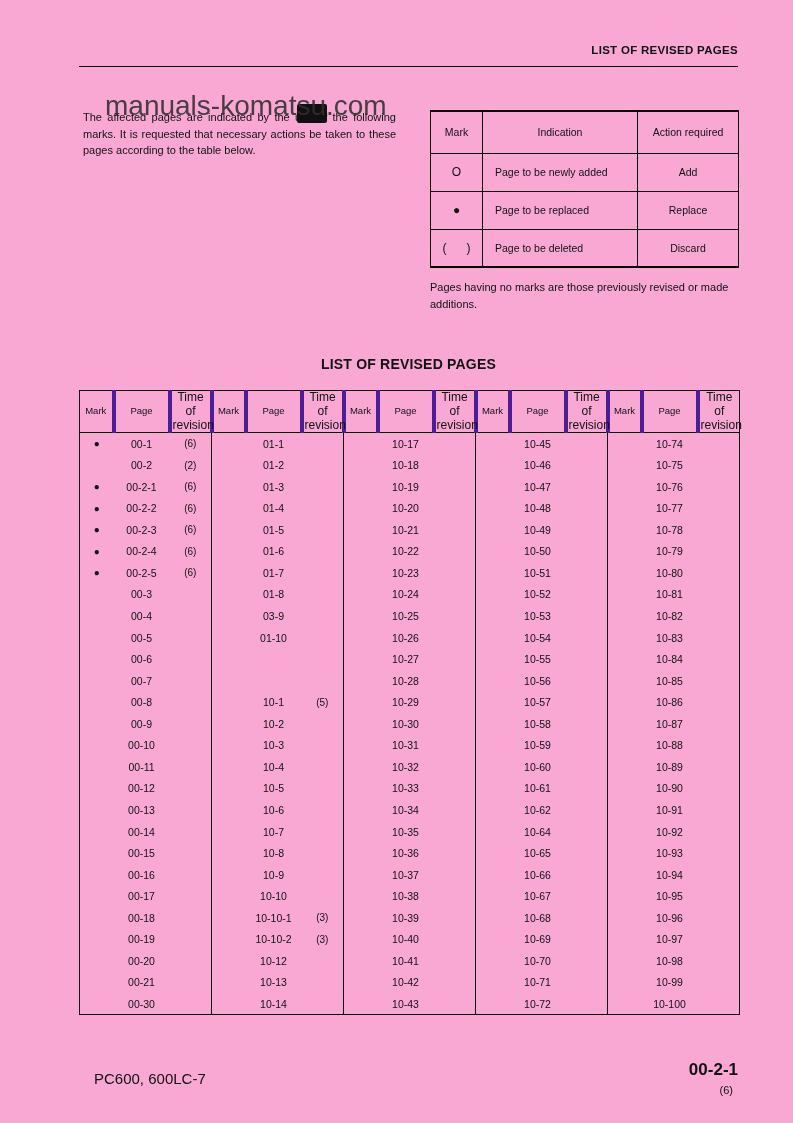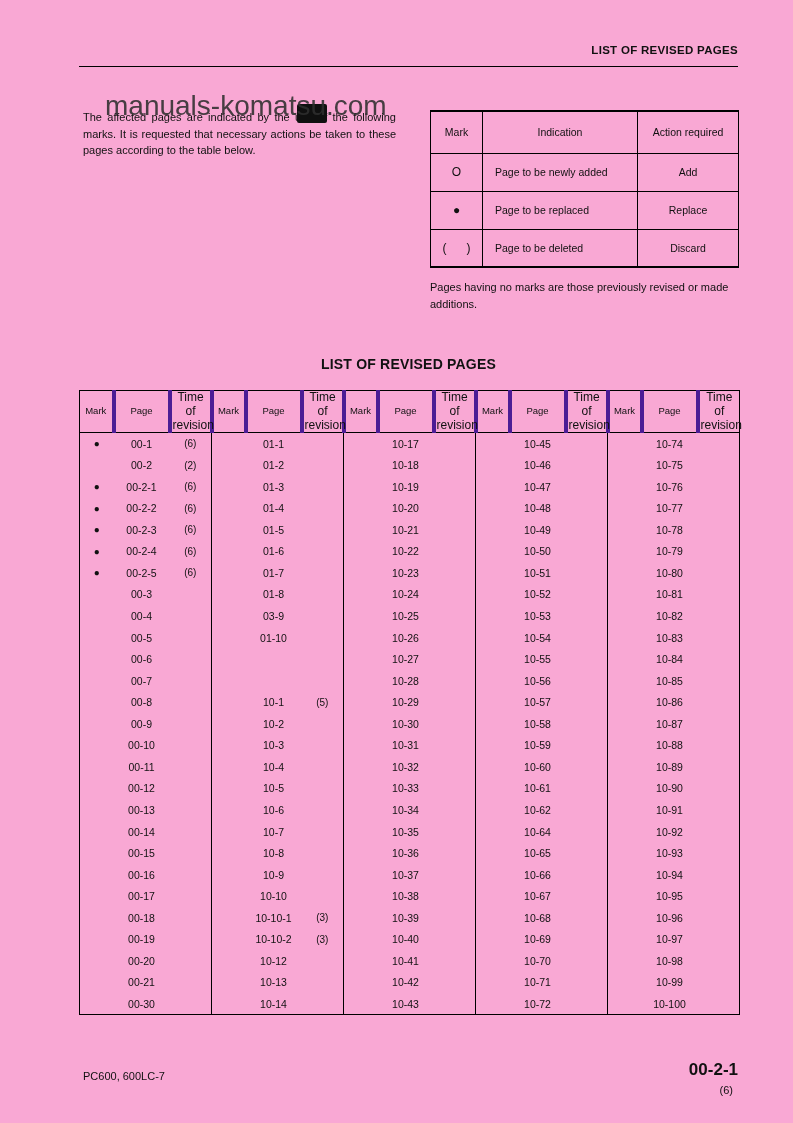--- a/index.html
+++ b/index.html
@@ -39,21 +39,21 @@
                      border-left:4px solid #4c1d95; height:31px; text-align:center;
                      vertical-align:middle; line-height:1.15; padding:0 1px; }
   table.revised th:first-child { border-left:none; }
   table.revised th.h-time { font-size:12px; }
   table.revised td { text-align:center; font-size:10.5px; height:21.55px; padding:0;
                      vertical-align:middle; }
   table.revised td.gsep { border-left:1px solid #000; }
   table.revised td.c-mark { font-size:10px; }
   table.revised td.c-time { font-size:10px; }
 
-  .footer-left { position:absolute; left:83px; top:1070px; font-size:11px; }
+  .footer-left { position:absolute; left:94px; top:1070px; font-size:15px; }
   .footer-page { position:absolute; right:55px; top:1060px; font-size:17px; font-weight:bold; }
   .footer-sub  { position:absolute; right:60px; top:1084px; font-size:11px; }
 </style>
 </head>
 <body>
 
 <div class="page" data-name="document-page">
 
   <div class="top-header" data-name="page-header-title">LIST OF REVISED PAGES</div>
   <div class="top-rule" data-name="header-rule"></div>

